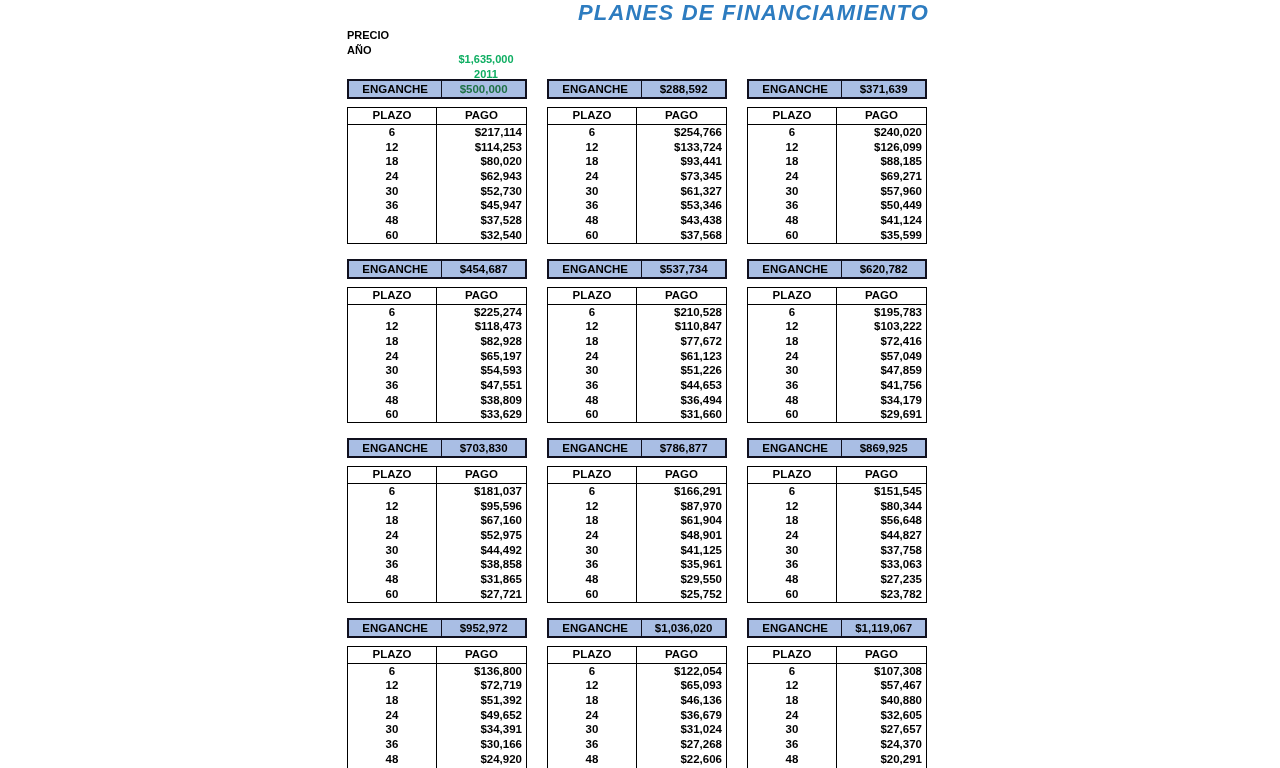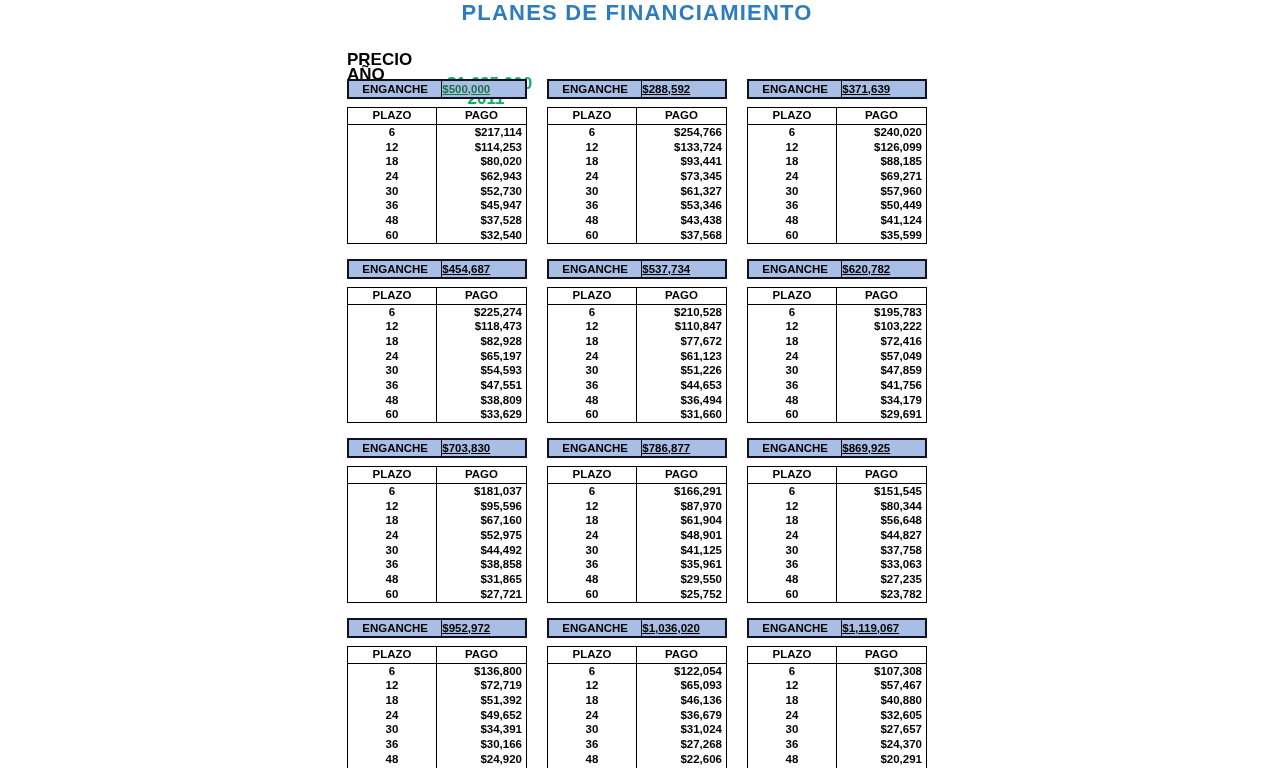--- a/index.html
+++ b/index.html
@@ -11,32 +11,33 @@
     background: #ffffff;
     font-family: "Liberation Sans", sans-serif;
     font-weight: bold;
     color: #000000;
   }
   .title {
     position: absolute;
     left: 345px;
     top: 0px;
     width: 584px;
-    text-align: center;
+    text-align: right;
     font-size: 22px;
     letter-spacing: 1.2px;
     color: #2D7CC0;
     line-height: 26px;
     white-space: nowrap;
+    font-style: italic;
   }
   .info {
     position: absolute;
     left: 347px;
-    top: 52px;
-    font-size: 17px;
+    top: 28px;
+    font-size: 11px;
   }
   .info-row { display: flex; height: 15px; line-height: 15px; }
   .info-label { width: 100px; }
   .info-value { width: 78px; text-align: center; color: #0FAE62; margin-top: 24px; }
 
   .grid {
     position: absolute;
     left: 347px;
     top: 79px;
     display: grid;
@@ -53,21 +54,21 @@
     display: flex;
     font-size: 11.5px;
   }
   .eng-label {
     width: 53%;
     box-sizing: border-box;
     border-right: 1px solid #10101e;
     text-align: center;
     line-height: 16px;
   }
-  .eng-value { flex: 1; text-align: left; line-height: 16px; text-decoration: underline; }
+  .eng-value { flex: 1; text-align: center; line-height: 16px; }
   .eng-value.green { color: #1E7145; }
 
   .pay-table {
     box-sizing: border-box;
     margin-top: 8px;
     border: 1.5px solid #000000;
     background: #ffffff;
     font-size: 11.5px;
   }
   .row { display: flex; height: 14.7px; line-height: 14.7px; }

